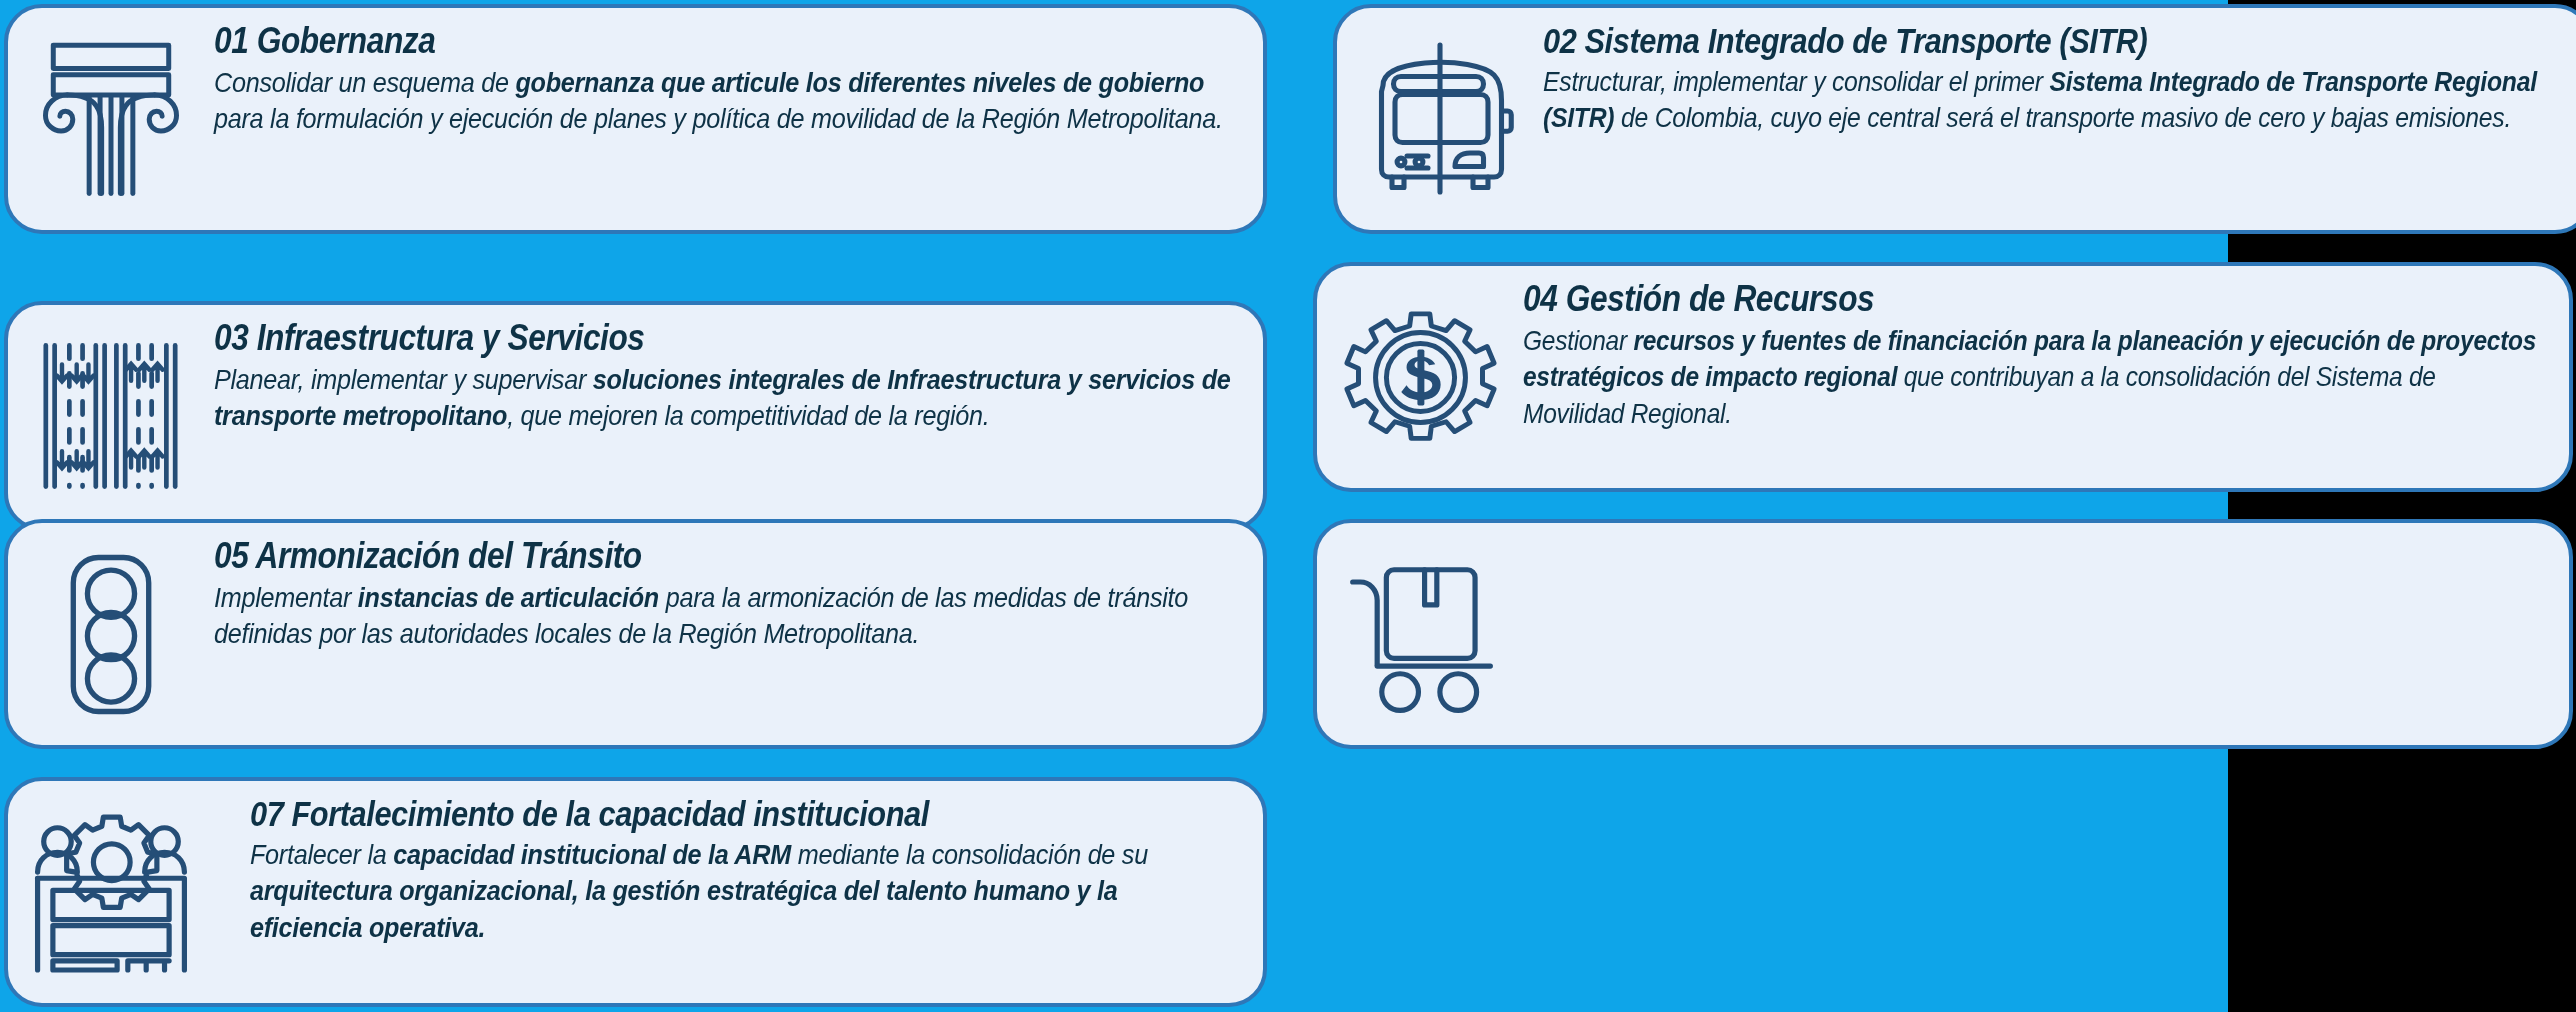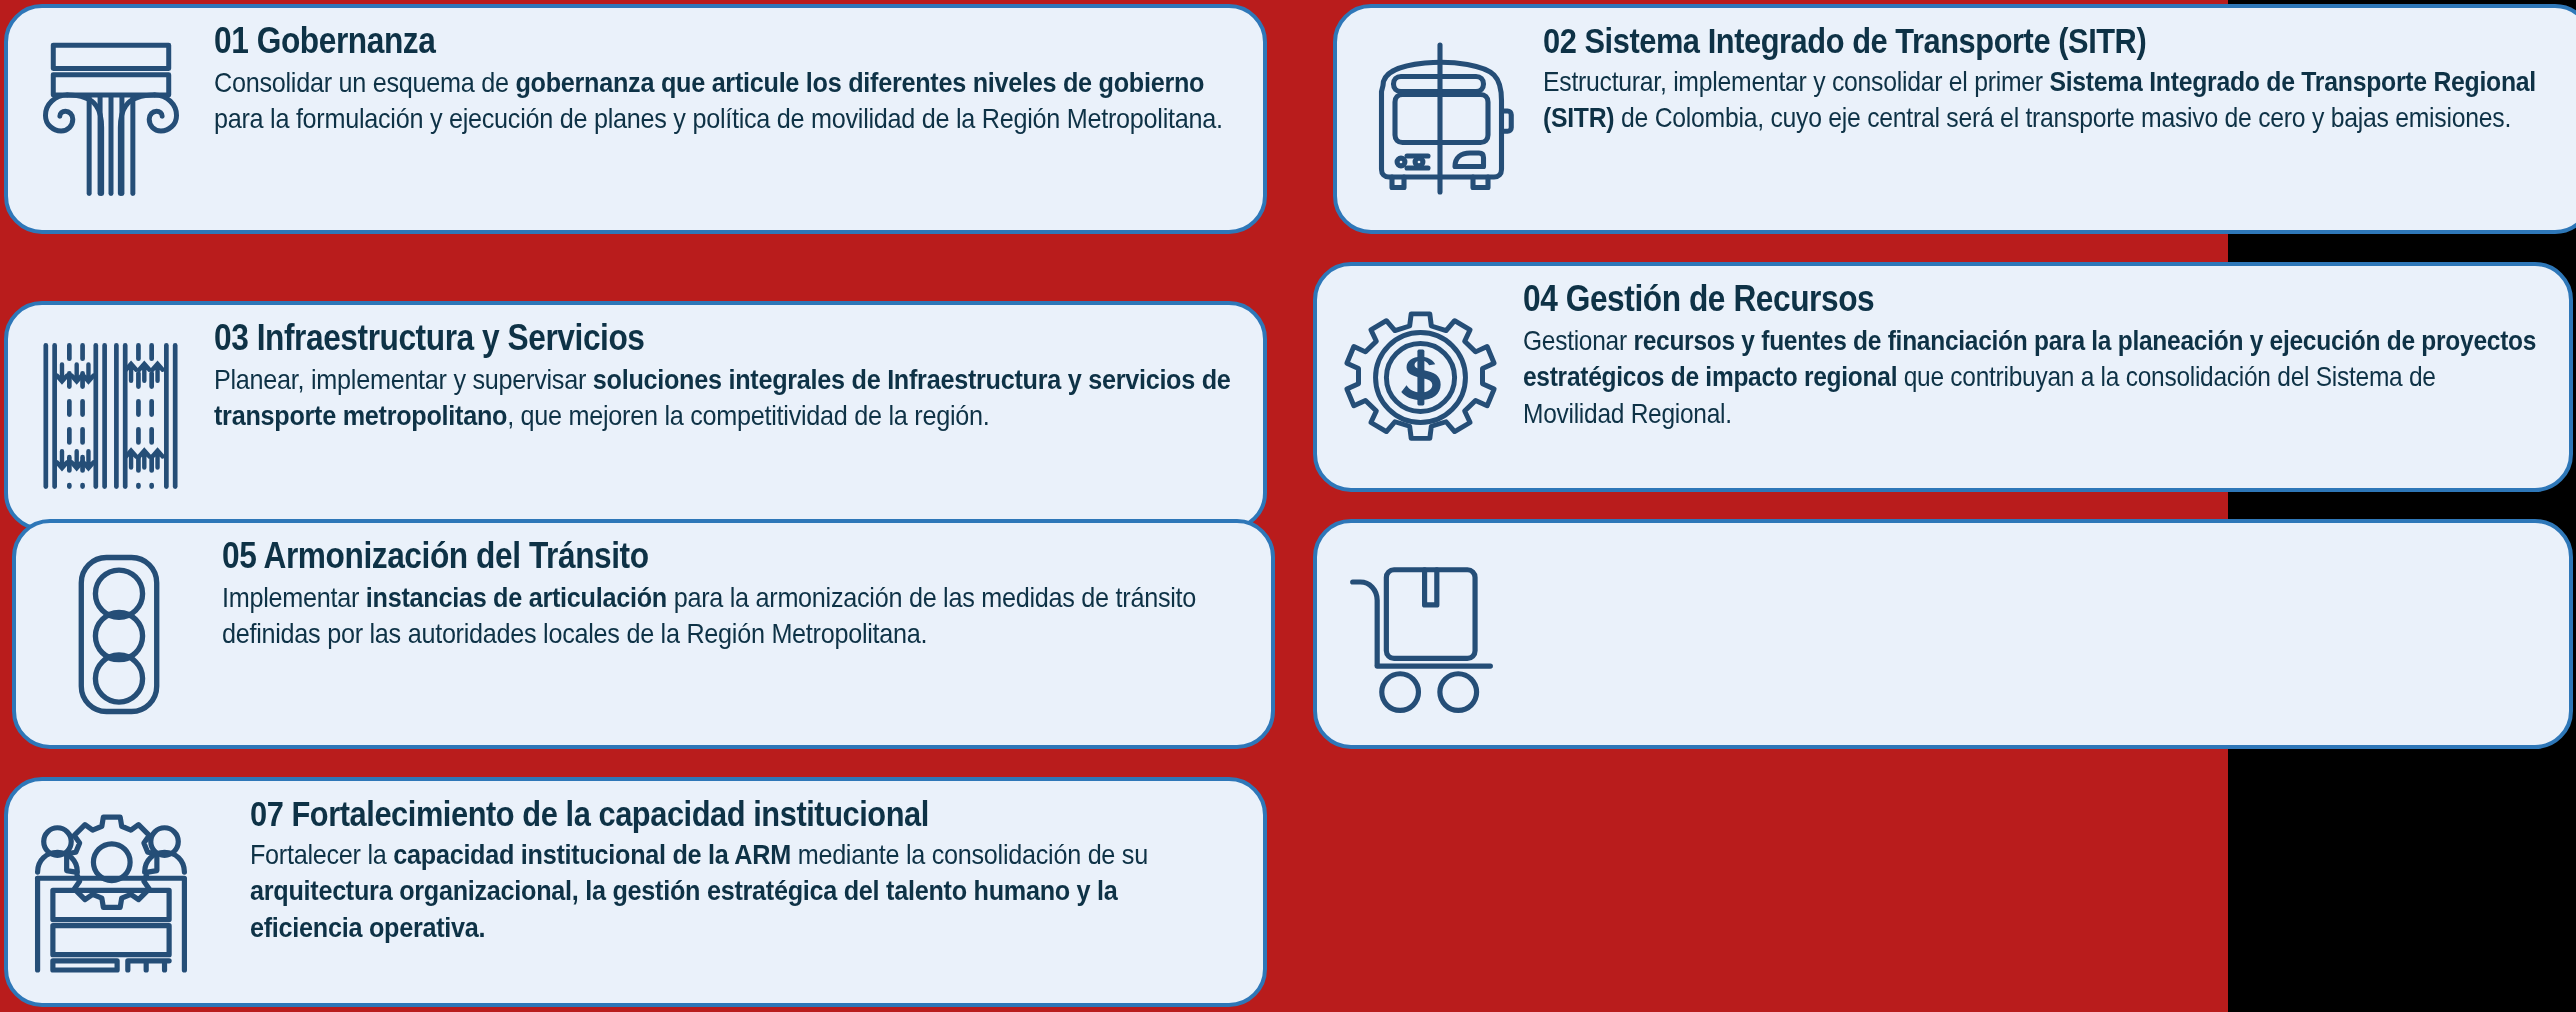--- a/index.html
+++ b/index.html
@@ -11,41 +11,42 @@
     width: 2576px;
     height: 1012px;
     overflow: hidden;
     font-family: "Liberation Sans", sans-serif;
   }
 
   #board {
     position: relative;
     width: 2228px;
     height: 1012px;
-    background: #b91c1c;
+    background: #0ea5e9;
+    font-style: italic;
   }
 
   .card {
     position: absolute;
     box-sizing: border-box;
     background: #EAF1FA;
     border: 4.4px solid #2E77B8;
     border-radius: 38px;
     display: flex;
     flex-direction: row;
     align-items: flex-start;
     overflow: hidden;
   }
 
   
   .pos-1 { left: 3.8px;    top: 3.8px;    width: 1263px; height: 230px; }
   .pos-2 { left: 1313px; top: 3.8px;    width: 1260px; height: 230px; margin-left: 20px; }
   .pos-3 { left: 3.8px;    top: 262px;  width: 1263px; height: 230px; margin-top: 39px; }
   .pos-4 { left: 1313px; top: 262px;  width: 1260px; height: 230px; }
-  .pos-5 { left: 3.8px;    top: 519px;  width: 1263px; height: 230px; margin-left: 8px; }
+  .pos-5 { left: 3.8px;    top: 519px;  width: 1263px; height: 230px; }
   .pos-6 { left: 1313px; top: 519px;  width: 1260px; height: 230px; }
   .pos-7 { left: 3.8px;    top: 777px; width: 1263px; height: 230px; gap: 36px; }
 
   .icon-wrap {
     flex: 0 0 auto;
     width: 206px;
     height: 100%;
     display: flex;
     align-items: center;
     justify-content: center;

